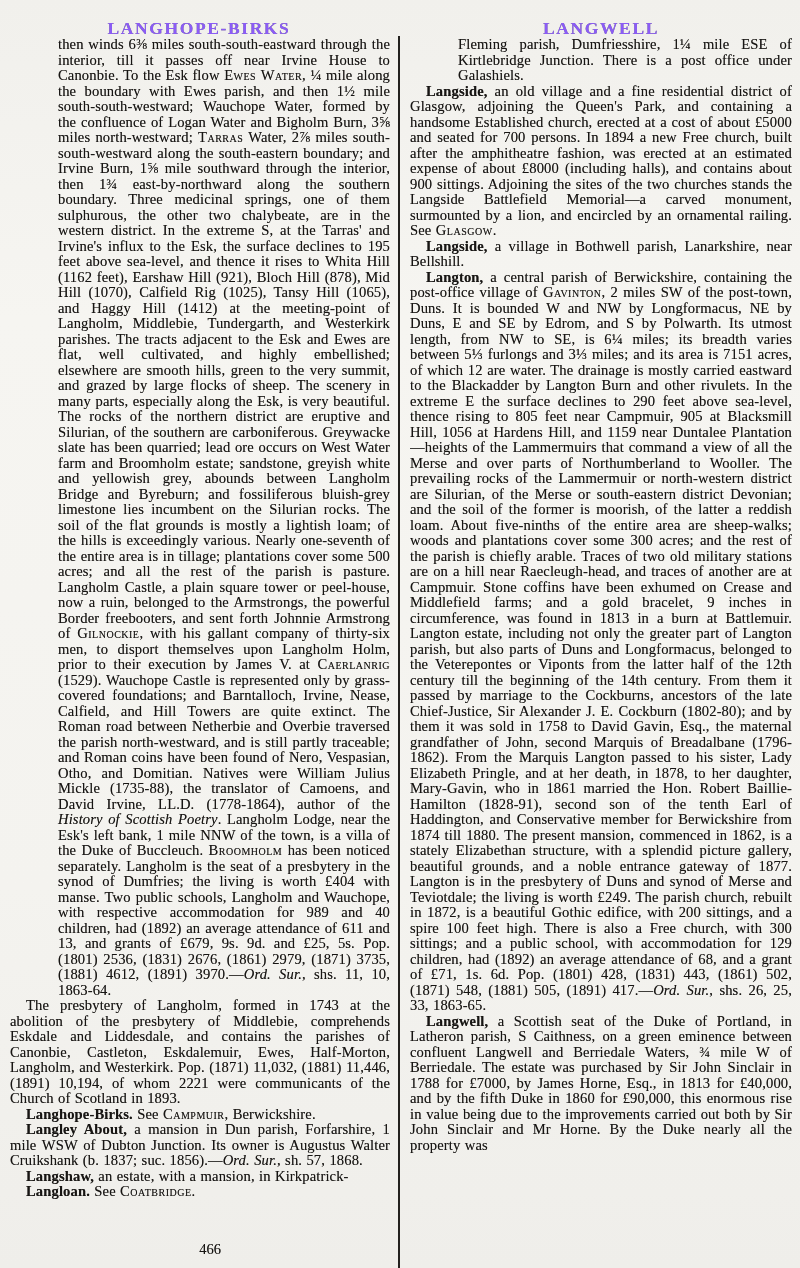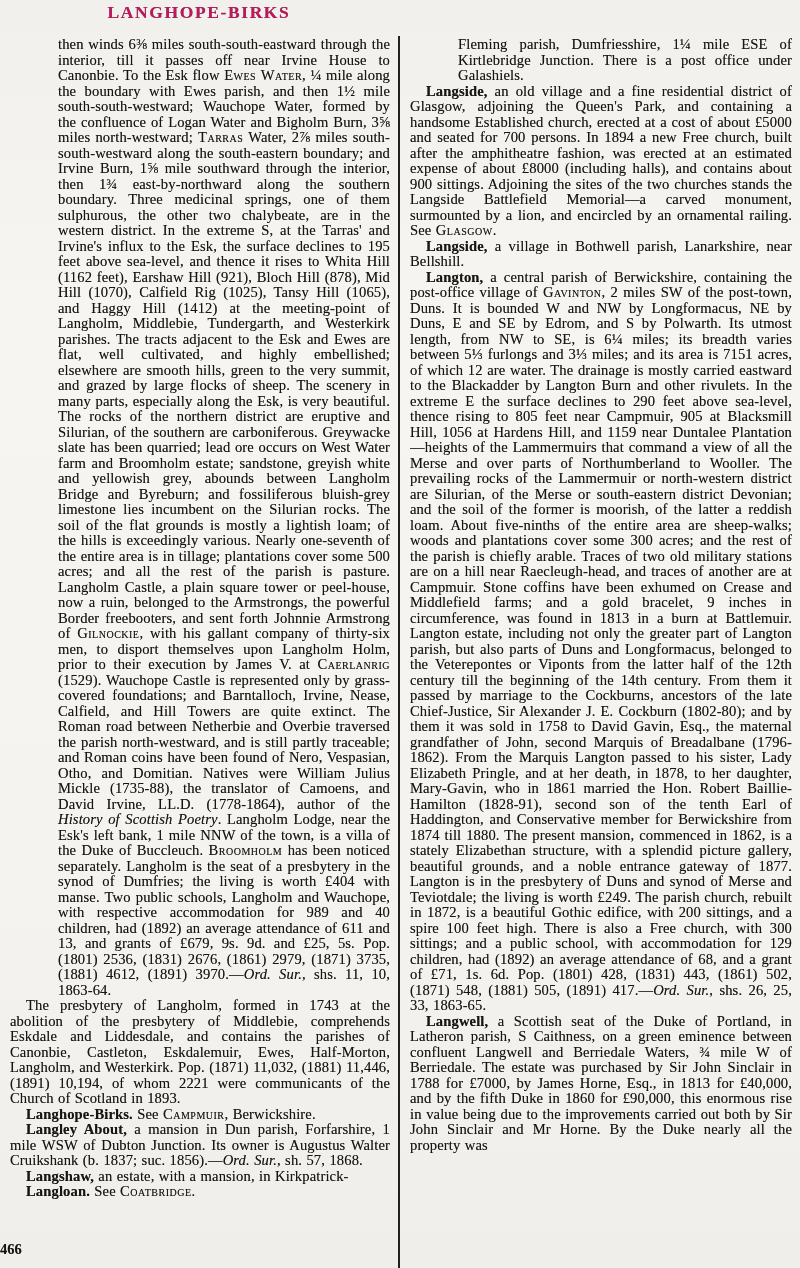--- a/index.html
+++ b/index.html
@@ -4,23 +4,23 @@
 <style>
   html, body { margin: 0; padding: 0; }
   body {
     width: 800px; height: 1268px; overflow: hidden;
     background: linear-gradient(180deg, #f1f0ec 0%, #f6f5f1 25%, #f4f3ef 70%, #efeeea 100%);
     font-family: "Liberation Serif", "DejaVu Serif", serif;
     color: #171513;
   }
   .page { position: relative; width: 800px; height: 1268px; }
   .running-head {
-    position: absolute; top: 0; height: 24px; line-height: 24px;
+    position: absolute; top: 16px; height: 24px; line-height: 24px;
     font-size: 17.5px; font-weight: bold; letter-spacing: 1.6px;
-    text-align: center; color: #be185d;
+    text-align: center; color: #8b5cf6;
     text-shadow: 0 0 0.5px rgba(20,18,15,0.55);
   }
   .running-head.left  { left: 0;   width: 398px; }
   .running-head.right { left: 402px; width: 398px; }
   .column-rule {
     position: absolute; left: 398px; top: 36px; bottom: 0;
     width: 2px; background: #23211e;
   }
   .col {
     position: absolute; top: 37px; height: 1231px; overflow: hidden;
@@ -32,30 +32,30 @@
   .col-left  { left: 10px;  width: 380px; }
   .col-right { left: 410px; width: 382px; }
   .para { margin: 0; }
   .para.indent   { text-indent: 16px; }
   .para.noindent { text-indent: 0; margin-left: 48px; }
   .b  { font-weight: bold; }
   .sc { font-variant: small-caps; letter-spacing: 0.5px; }
   .i  { font-style: italic; }
   .page-number {
     position: absolute; left: 0; width: 420px; top: 1241px;
-    font-size: 14.5px;
+    text-align: center; font-size: 14.5px;
     text-shadow: 0 0 0.45px rgba(23,21,19,0.5);
-    font-weight: bold;
   }
 </style>
 </head>
 <body>
 
 <div class="page">
   <div class="running-head left">LANGHOPE-BIRKS</div>
+  <div class="running-head right">LANGWELL</div>
 
   <div class="column-rule"></div>
 
   <div class="col col-left" id="col-left">
       <p class="para noindent"><span>then winds 6⅜ miles south-south-eastward through the interior, till it passes off near Irvine House to Canonbie. To the Esk flow </span><span class="sc">Ewes Water</span><span>, ¼ mile along the boundary with Ewes parish, and then 1½ mile south-south-westward; Wauchope Water, formed by the confluence of Logan Water and Bigholm Burn, 3⅝ miles north-westward; </span><span class="sc">Tarras</span><span> Water, 2⅞ miles south-south-westward along the south-eastern boundary; and Irvine Burn, 1⅝ mile southward through the interior, then 1¾ east-by-northward along the southern boundary. Three medicinal springs, one of them sulphurous, the other two chalybeate, are in the western district. In the extreme S, at the Tarras' and Irvine's influx to the Esk, the surface declines to 195 feet above sea-level, and thence it rises to Whita Hill (1162 feet), Earshaw Hill (921), Bloch Hill (878), Mid Hill (1070), Calfield Rig (1025), Tansy Hill (1065), and Haggy Hill (1412) at the meeting-point of Langholm, Middlebie, Tundergarth, and Westerkirk parishes. The tracts adjacent to the Esk and Ewes are flat, well cultivated, and highly embellished; elsewhere are smooth hills, green to the very summit, and grazed by large flocks of sheep. The scenery in many parts, especially along the Esk, is very beautiful. The rocks of the northern district are eruptive and Silurian, of the southern are carboniferous. Greywacke slate has been quarried; lead ore occurs on West Water farm and Broomholm estate; sandstone, greyish white and yellowish grey, abounds between Langholm Bridge and Byreburn; and fossiliferous bluish-grey limestone lies incumbent on the Silurian rocks. The soil of the flat grounds is mostly a lightish loam; of the hills is exceedingly various. Nearly one-seventh of the entire area is in tillage; plantations cover some 500 acres; and all the rest of the parish is pasture. Langholm Castle, a plain square tower or peel-house, now a ruin, belonged to the Armstrongs, the powerful Border freebooters, and sent forth Johnnie Armstrong of </span><span class="sc">Gilnockie</span><span>, with his gallant company of thirty-six men, to disport themselves upon Langholm Holm, prior to their execution by James V. at </span><span class="sc">Caerlanrig</span><span> (1529). Wauchope Castle is represented only by grass-covered foundations; and Barntalloch, Irvine, Nease, Calfield, and Hill Towers are quite extinct. The Roman road between Netherbie and Overbie traversed the parish north-westward, and is still partly traceable; and Roman coins have been found of Nero, Vespasian, Otho, and Domitian. Natives were William Julius Mickle (1735-88), the translator of Camoens, and David Irvine, LL.D. (1778-1864), author of the </span><span class="i">History of Scottish Poetry</span><span>. Langholm Lodge, near the Esk's left bank, 1 mile NNW of the town, is a villa of the Duke of Buccleuch. </span><span class="sc">Broomholm</span><span> has been noticed separately. Langholm is the seat of a presbytery in the synod of Dumfries; the living is worth £404 with manse. Two public schools, Langholm and Wauchope, with respective accommodation for 989 and 40 children, had (1892) an average attendance of 611 and 13, and grants of £679, 9s. 9d. and £25, 5s. Pop. (1801) 2536, (1831) 2676, (1861) 2979, (1871) 3735, (1881) 4612, (1891) 3970.—</span><span class="i">Ord. Sur.</span><span>, shs. 11, 10, 1863-64.</span></p>
       <p class="para indent"><span>The presbytery of Langholm, formed in 1743 at the abolition of the presbytery of Middlebie, comprehends Eskdale and Liddesdale, and contains the parishes of Canonbie, Castleton, Eskdalemuir, Ewes, Half-Morton, Langholm, and Westerkirk. Pop. (1871) 11,032, (1881) 11,446, (1891) 10,194, of whom 2221 were communicants of the Church of Scotland in 1893.</span></p>
       <p class="para indent"><span class="b">Langhope-Birks.</span><span> See </span><span class="sc">Campmuir</span><span>, Berwickshire.</span></p>
       <p class="para indent"><span class="b">Langley About,</span><span> a mansion in Dun parish, Forfarshire, 1 mile WSW of Dubton Junction. Its owner is Augustus Walter Cruikshank (b. 1837; suc. 1856).—</span><span class="i">Ord. Sur.</span><span>, sh. 57, 1868.</span></p>
       <p class="para indent"><span class="b">Langshaw,</span><span> an estate, with a mansion, in Kirkpatrick-</span></p>
       <p class="para indent"><span class="b">Langloan.</span><span> See </span><span class="sc">Coatbridge</span><span>.</span></p>

